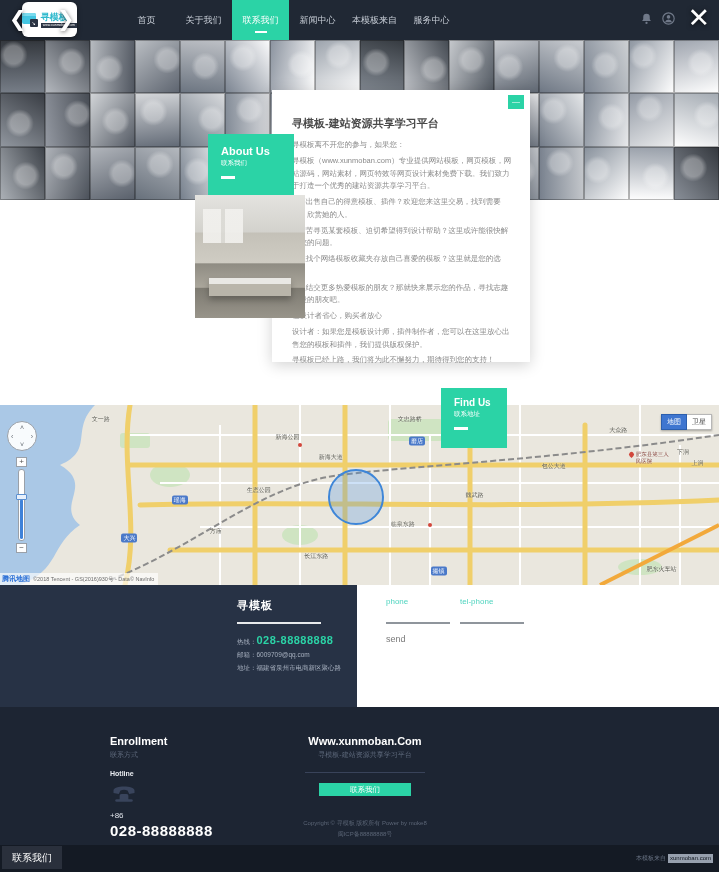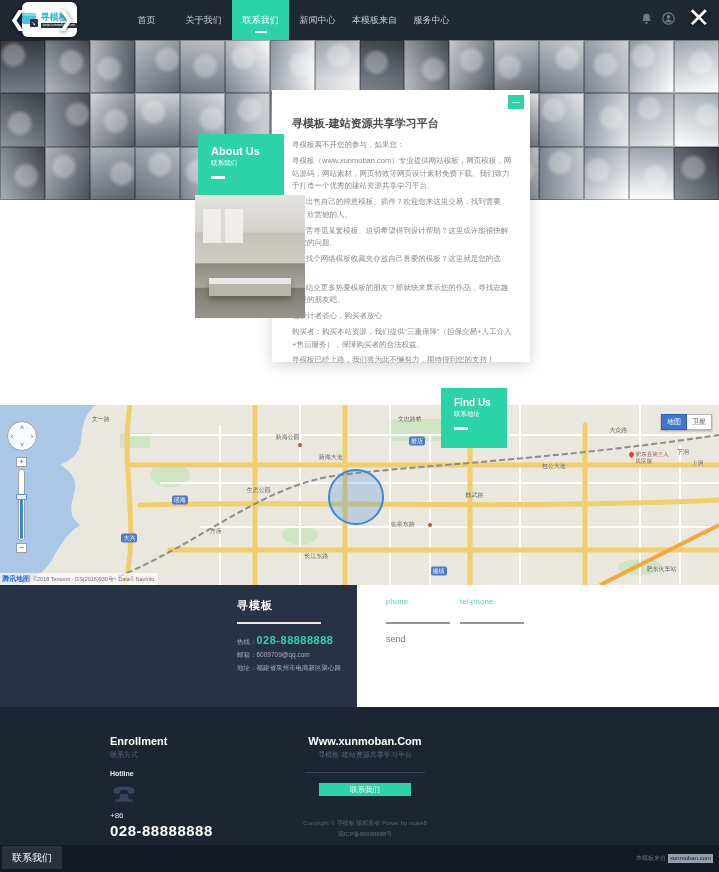--- a/index.html
+++ b/index.html
@@ -39,21 +39,21 @@
   .logo-title { color:#2fb9cd; font-size:9px; font-weight:bold; line-height:10px; }
   .logo-sub { margin-top:1px; background:#2a3342; color:#fff; font-size:3.5px; line-height:5px; padding:0 2px; }
 
   
   .mosaic { position:absolute; top:40px; left:0; width:719px; height:160px; display:grid;
             grid-template-columns:repeat(16,1fr); grid-template-rows:repeat(3,1fr); z-index:1; }
   .tile { box-shadow:inset 0 0 0 1px rgba(0,0,0,.28); }
 
   
   .promo-box { position:absolute; background:#2bd3a6; color:#fff; z-index:12; padding:11px 0 0 13px; }
-  .about-box { left:198px; top:134px; width:86px; height:61px; }
+  .about-box { left:208px; top:134px; width:86px; height:61px; }
   .find-box  { left:441px; top:388px; width:66px; height:60px; padding-top:9px; }
   .promo-title { font-size:11px; font-weight:bold; }
   .find-box .promo-title { font-size:10px; }
   .promo-sub { font-size:6.5px; margin-top:2px; }
   .box-dash { width:14px; height:3px; background:#fff; margin-top:8px; }
 
   
   .office-photo { position:absolute; left:195px; top:195px; width:110px; height:123px; z-index:11;
       background:
         linear-gradient(180deg,#e4e3df 0%,#d3d2cd 30%,#c4c1b8 31%,#cfccc3 55%,#8f8c83 56%,#aaa69b 75%,#7e7b72 76%,#98948a 100%); }
@@ -253,21 +253,21 @@
   <div class="hc-min">—</div>
   <h1 class="hc-title">寻模板-建站资源共享学习平台</h1>
   <div class="hc-body">
       <p>寻模板离不开您的参与，如果您：</p>
       <p>寻模板（www.xunmoban.com）专业提供网站模板，网页模板，网站源码，网站素材，网页特效等网页设计素材免费下载。我们致力于打造一个优秀的建站资源共享学习平台。</p>
       <p>1.要出售自己的得意模板、插件？欢迎您来这里交易，找到需要她、欣赏她的人。</p>
       <p>2.苦苦寻觅某套模板、迫切希望得到设计帮助？这里或许能很快解决您的问题。</p>
       <p>3.想找个网络模板收藏夹存放自己喜爱的模板？这里就是您的选择。</p>
       <p>4.想结交更多热爱模板的朋友？那就快来展示您的作品，寻找志趣相投的朋友吧。</p>
       <p>让设计者省心，购买者放心</p>
-      <p>购买者：购买本站资源，我们提供“三重保障”（担保交易+人工介入+售后服务），保障购买者的合法权益。</p>
+      <p>设计者：如果您是模板设计师，插件制作者，您可以在这里放心出售您的模板和插件，我们提供版权保护。</p>
       <p>寻模板已经上路，我们将为此不懈努力，期待得到您的支持！</p>
     </div>
 </section>
 
 <div class="promo-box find-box">
   <div class="promo-title">Find Us</div>
   <div class="promo-sub">联系地址</div>
   <div class="box-dash"></div>
 </div>
 

